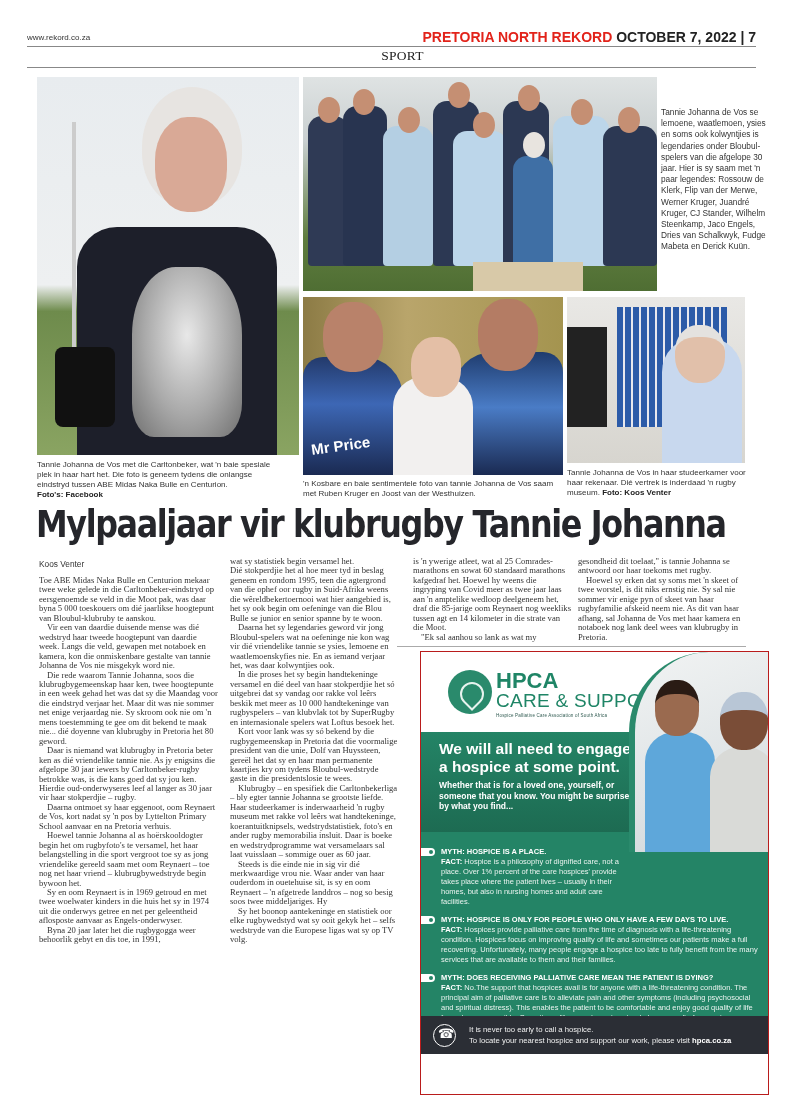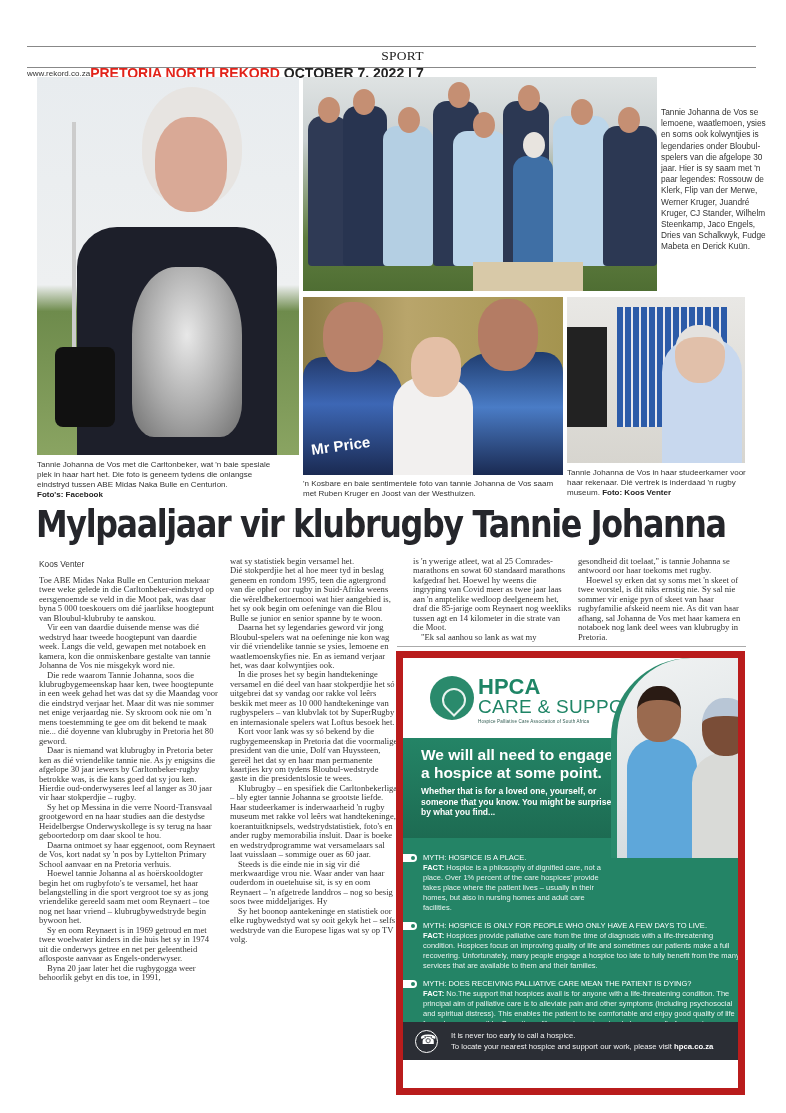--- a/index.html
+++ b/index.html
@@ -1,19 +1,19 @@
 <!DOCTYPE html>
 <html><head>
 <meta charset="utf-8">
 <style>
   * { box-sizing: border-box; margin: 0; padding: 0; }
   html, body { width: 786px; height: 1113px; background: #ffffff; overflow: hidden; }
   body { position: relative; font-family: "Liberation Serif", serif; color: #222; }
 
-  .header-top { position: absolute; top: 30px; left: 27px; right: 30px; height: 14px; display: flex; align-items: center; margin-top: 36px; }
+  .header-top { position: absolute; top: 30px; left: 27px; right: 30px; height: 14px; display: flex; justify-content: space-between; align-items: center; }
   .site-url { font-family: "Liberation Sans", sans-serif; font-size: 8px; color: #333; }
   .paper-info { font-family: "Liberation Sans", sans-serif; font-size: 14px; font-weight: bold; color: #222; }
   .paper-info .paper-name { color: #e2231a; }
   .rule { position: absolute; left: 27px; right: 30px; height: 1px; background: #888; }
   .section-title { position: absolute; top: 48px; left: 0; right: 0; text-align: center; font-family: "Liberation Serif", serif; font-size: 13.5px; letter-spacing: 0.3px; color: #222; margin-left: 19px; }
 
   .photo { position: absolute; overflow: hidden; }
   .caption { position: absolute; font-family: "Liberation Sans", sans-serif; font-size: 8px; line-height: 10px; color: #333; }
   .caption b { color: #222; }
 
@@ -56,40 +56,40 @@
 
   .headline { position: absolute; left: 36px; top: 504px; font-family: "DejaVu Sans", sans-serif; font-weight: bold; font-size: 37px; letter-spacing: -1.6px; color: #25262b; transform: scaleX(0.86); transform-origin: left top; white-space: nowrap; line-height: 42px; }
 
   .byline { position: absolute; left: 39px; top: 559px; font-family: "Liberation Sans", sans-serif; font-size: 8.3px; color: #333; }
 
   .col { position: absolute; font-family: "Liberation Serif", serif; font-size: 8.6px; line-height: 9.45px; color: #333; text-align: left; }
   .col p { text-indent: 8px; }
   .col p.noindent { text-indent: 0; }
 
   
-  .ad { position: absolute; left: 396px; top: 651px; width: 349px; height: 444px; border: 7px solid #b91c1c; background: #fff; overflow: hidden; }
+  .ad { position: absolute; left: 420px; top: 651px; width: 349px; height: 444px; border: 1px solid #b91c1c; background: #fff; overflow: hidden; }
   .ad-logo { position: absolute; left: 27px; top: 18px; width: 44px; height: 44px; border-radius: 50%; background: #2a8a6c; }
   .ad-logo::after { content: ""; position: absolute; left: 12px; top: 12px; width: 20px; height: 20px; border: 2px solid #e7f3ee; border-radius: 50% 50% 50% 0; transform: rotate(-45deg); }
   .ad-brand1 { position: absolute; left: 75px; top: 18px; font-family: "Liberation Sans", sans-serif; font-weight: bold; font-size: 22px; color: #1f8566; line-height: 22px; }
   .ad-brand2 { position: absolute; left: 75px; top: 38px; font-family: "Liberation Sans", sans-serif; font-size: 19px; color: #1f8566; line-height: 22px; letter-spacing: 0.3px; }
   .ad-brand3 { position: absolute; left: 75px; top: 61px; font-family: "Liberation Sans", sans-serif; font-size: 4.5px; color: #2f5a50; letter-spacing: 0.2px; }
   .ad-photo { position: absolute; left: 208px; top: 0; width: 141px; height: 200px; background: linear-gradient(160deg, #f1f3f3 0%, #dfe4e6 60%, #cfd6d9 100%); border-radius: 80px 0 0 0; border-left: 6px solid #2a8a6c; }
   .nurse { position: absolute; left: 10px; top: 80px; width: 70px; height: 120px; background: #5ea7da; border-radius: 30px 30px 0 0; }
   .nurse-head { position: absolute; left: 20px; top: 28px; width: 44px; height: 56px; border-radius: 45%; background: #9a6a4f; border-top: 14px solid #2a1b14; }
   .patient { position: absolute; left: 75px; top: 95px; width: 66px; height: 105px; background: #d9dad7; border-radius: 30px 30px 0 0; }
   .patient-head { position: absolute; left: 85px; top: 40px; width: 48px; height: 58px; border-radius: 45%; background: #7a4d37; border-top: 18px solid #b8c6d6; }
   .ad-banner { position: absolute; left: 0; top: 80px; width: 225px; height: 100px; background: linear-gradient(180deg, #248466 0%, #1d6b52 100%); }
   .ad-banner-title { position: absolute; left: 18px; top: 8px; width: 200px; font-family: "Liberation Sans", sans-serif; font-weight: bold; font-size: 15.5px; line-height: 18px; color: #fff; }
   .ad-banner-sub { position: absolute; left: 18px; top: 48px; width: 200px; font-family: "Liberation Sans", sans-serif; font-weight: bold; font-size: 8.5px; line-height: 10.5px; color: #fff; }
   .ad-body { position: absolute; left: 0; top: 180px; width: 349px; height: 184px; background: #248466; }
   .ad-bodywrap { position: absolute; left: 0; top: 195px; width: 349px; }
   .myth { position: relative; padding-left: 20px; padding-right: 10px; margin-bottom: 8px; font-family: "Liberation Sans", sans-serif; font-size: 7.5px; line-height: 10px; color: #e9f3ef; }
   .myth .dot { position: absolute; left: 0; top: 1px; width: 14px; height: 8px; background: #fff; border-radius: 0 5px 5px 0; }
   .myth .dot::after { content: ""; position: absolute; right: 2px; top: 2px; width: 4px; height: 4px; border-radius: 50%; background: #248466; }
-  .myth .mh { font-weight: normal; color: #fff; display: block; }
+  .myth .mh { font-weight: bold; color: #fff; display: block; }
   .myth .fl { font-weight: bold; color: #fff; }
   .ad-foot { position: absolute; left: 0; top: 364px; width: 349px; height: 38px; background: #2b2e35; padding-left: 44px; }
   .phone-icon { position: absolute; left: 12px; top: 8px; width: 23px; height: 23px; border: 1.5px solid #fff; border-radius: 50%; }
   .phone-icon::after { content: "☎"; position: absolute; left: 4px; top: 1px; font-size: 13px; color: #fff; font-family: "DejaVu Sans", sans-serif; }
   .foot-text { position: absolute; left: 48px; top: 9px; font-family: "Liberation Sans", sans-serif; font-size: 7.7px; line-height: 10.5px; color: #f0f0f0; }
   .foot-text b { color: #fff; }
 </style>
 </head>
 <body>
 
@@ -165,21 +165,20 @@
 </div>
 
 <div class="headline">Mylpaaljaar vir klubrugby Tannie Johanna</div>
 <div class="byline">Koos Venter</div>
 
 <div class="col" style="left:39px; top:576px; width:180px;">
   <p class="noindent">Toe ABE Midas Naka Bulle en Centurion mekaar twee weke gelede in die Carltonbeker-eindstryd op eersgenoemde se veld in die Moot pak, was daar byna 5 000 toeskouers om dié jaarlikse hoogtepunt van Bloubul-klubruby te aanskou.</p>
   <p>Vir een van daardie duisende mense was dié wedstryd haar tweede hoogtepunt van daardie week. Langs die veld, gewapen met notaboek en kamera, kon die onmiskenbare gestalte van tannie Johanna de Vos nie misgekyk word nie.</p>
   <p>Die rede waarom Tannie Johanna, soos die klubrugbygemeenskap haar ken, twee hoogtepunte in een week gehad het was dat sy die Maandag voor die eindstryd verjaar het. Maar dit was nie sommer net enige verjaardag nie. Sy skroom ook nie om 'n mens toestemming te gee om dit bekend te maak nie... dié doyenne van klubrugby in Pretoria het 80 geword.</p>
   <p>Daar is niemand wat klubrugby in Pretoria beter ken as dié vriendelike tannie nie. As jy enigsins die afgelope 30 jaar iewers by Carltonbeker-rugby betrokke was, is die kans goed dat sy jou ken. Hierdie oud-onderwyseres leef al langer as 30 jaar vir haar stokperdjie – rugby.</p>
-  <p>Sy het op Messina in die verre Noord-Transvaal grootgeword en na haar studies aan die destydse Heidelbergse Onderwyskollege is sy terug na haar geboortedorp om daar skool te hou.</p>
   <p>Daarna ontmoet sy haar eggenoot, oom Reynaert de Vos, kort nadat sy 'n pos by Lyttelton Primary School aanvaar en na Pretoria verhuis.</p>
   <p>Hoewel tannie Johanna al as hoërskooldogter begin het om rugbyfoto's te versamel, het haar belangstelling in die sport vergroot toe sy as jong vriendelike gereeld saam met oom Reynaert – toe nog net haar vriend – klubrugbywedstryde begin bywoon het.</p>
   <p>Sy en oom Reynaert is in 1969 getroud en met twee woelwater kinders in die huis het sy in 1974 uit die onderwys getree en net per geleentheid aflosposte aanvaar as Engels-onderwyser.</p>
   <p>Byna 20 jaar later het die rugbygogga weer behoorlik gebyt en dis toe, in 1991,</p>
 </div>
 
 <div class="col" style="left:230px; top:557px; width:168px;">
   <p class="noindent">wat sy statistiek begin versamel het.</p>
   <p class="noindent">Dié stokperdjie het al hoe meer tyd in beslag geneem en rondom 1995, teen die agtergrond van die ophef oor rugby in Suid-Afrika weens die wêreldbekertoernooi wat hier aangebied is, het sy ook begin om oefeninge van die Blou Bulle se junior en senior spanne by te woon.</p>
   <p>Daarna het sy legendaries geword vir jong Bloubul-spelers wat na oefeninge nie kon wag vir dié vriendelike tannie se ysies, lemoene en waatlemoenskyfies nie. En as iemand verjaar het, was daar kolwyntjies ook.</p>

